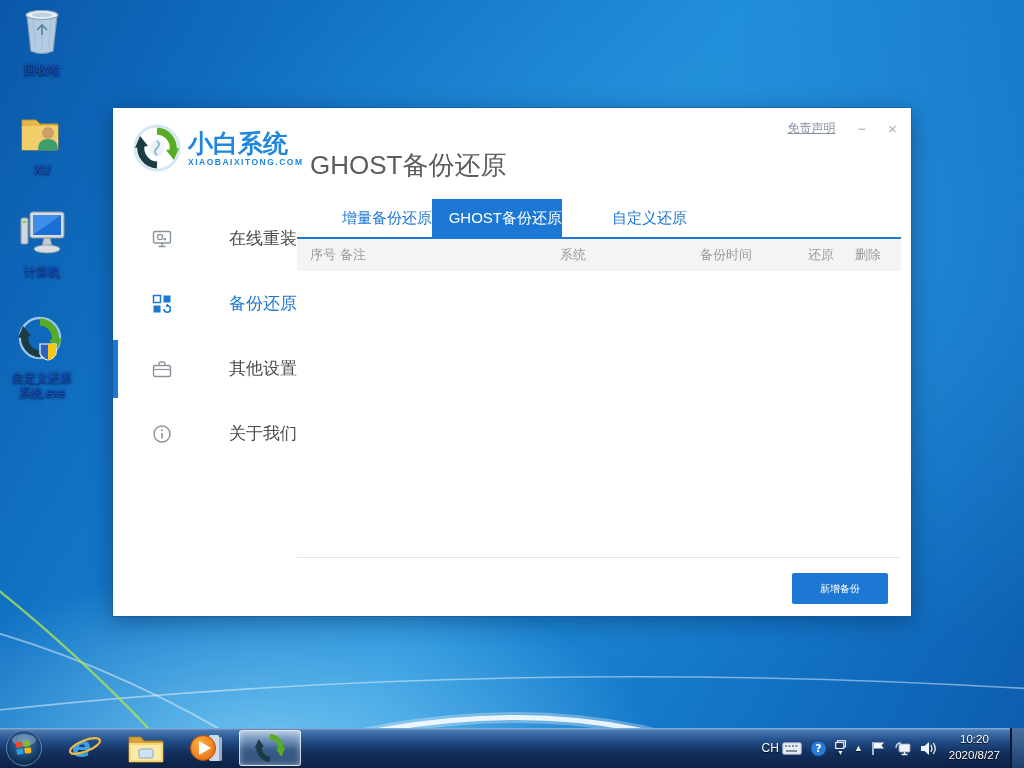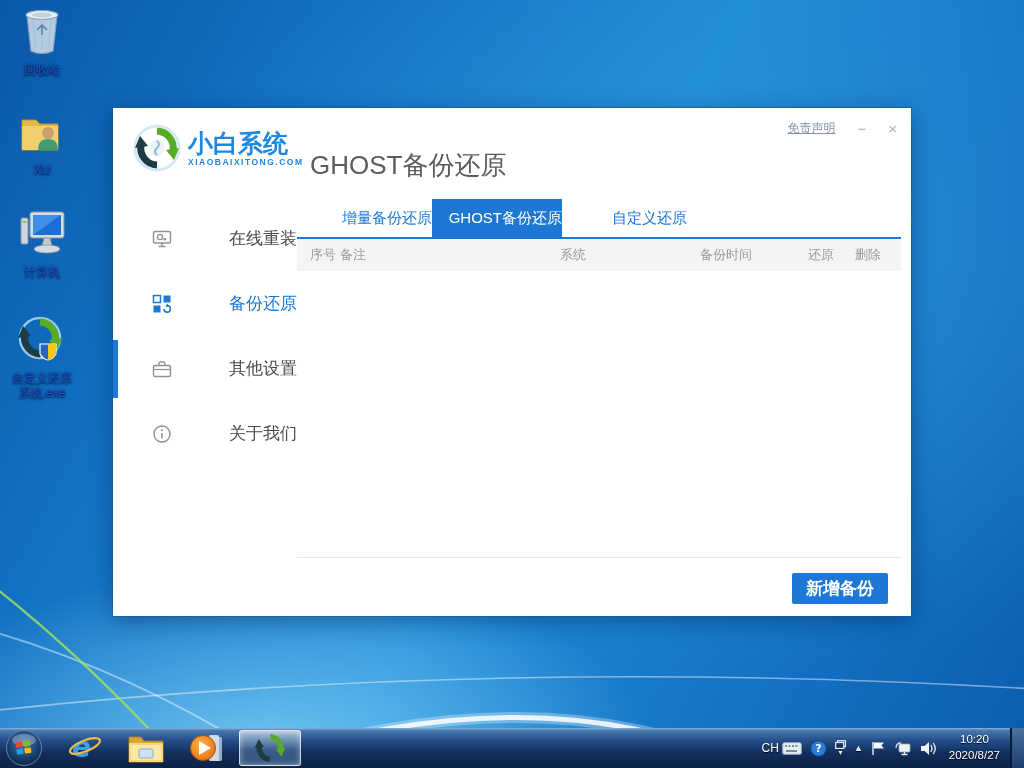--- a/index.html
+++ b/index.html
@@ -61,23 +61,22 @@
   .tab.active { background:#1c78d4; color:#fff; }
 
   .table-head { display:flex; align-items:center; height:32px; background:#f4f4f4;
     font-size:13px; color:#9b9b9b; padding-left:13px; }
   .th-c1{width:30px;} .th-c2{width:220px;} .th-c3{width:140px;} .th-c4{width:108px;font-family:Liberation Serif, serif;}
   .th-c5{width:47px;} .th-c6{flex:1;}
 
   .bottom-divider { position:absolute; left:0; right:0; top:358px; height:1px; background:#e5e5e5; }
   .add-backup-btn {
     position:absolute; top:374px; right:13px; width:96px; height:31px;
-    background:#1c78d4; color:#fff; font-size:17px; border:none; border-radius:2px; cursor:pointer;
+    background:#1c78d4; color:#fff; font-size:10px; border:none; border-radius:2px; cursor:pointer;
     font-family:inherit;
-    font-weight:bold;
   }
 
   
   .taskbar {
     position:absolute; left:0; bottom:0; width:1024px; height:40px;
     background:linear-gradient(to bottom, #8fb4da 0%, #4a7ab2 6%, #24508c 30%, #122f5c 62%, #0d2245 100%);
     display:flex; align-items:center;
   }
   .tb-left { display:flex; align-items:center; height:100%; }
   .start-btn { margin-left:5px; width:38px; height:38px; cursor:pointer; }

